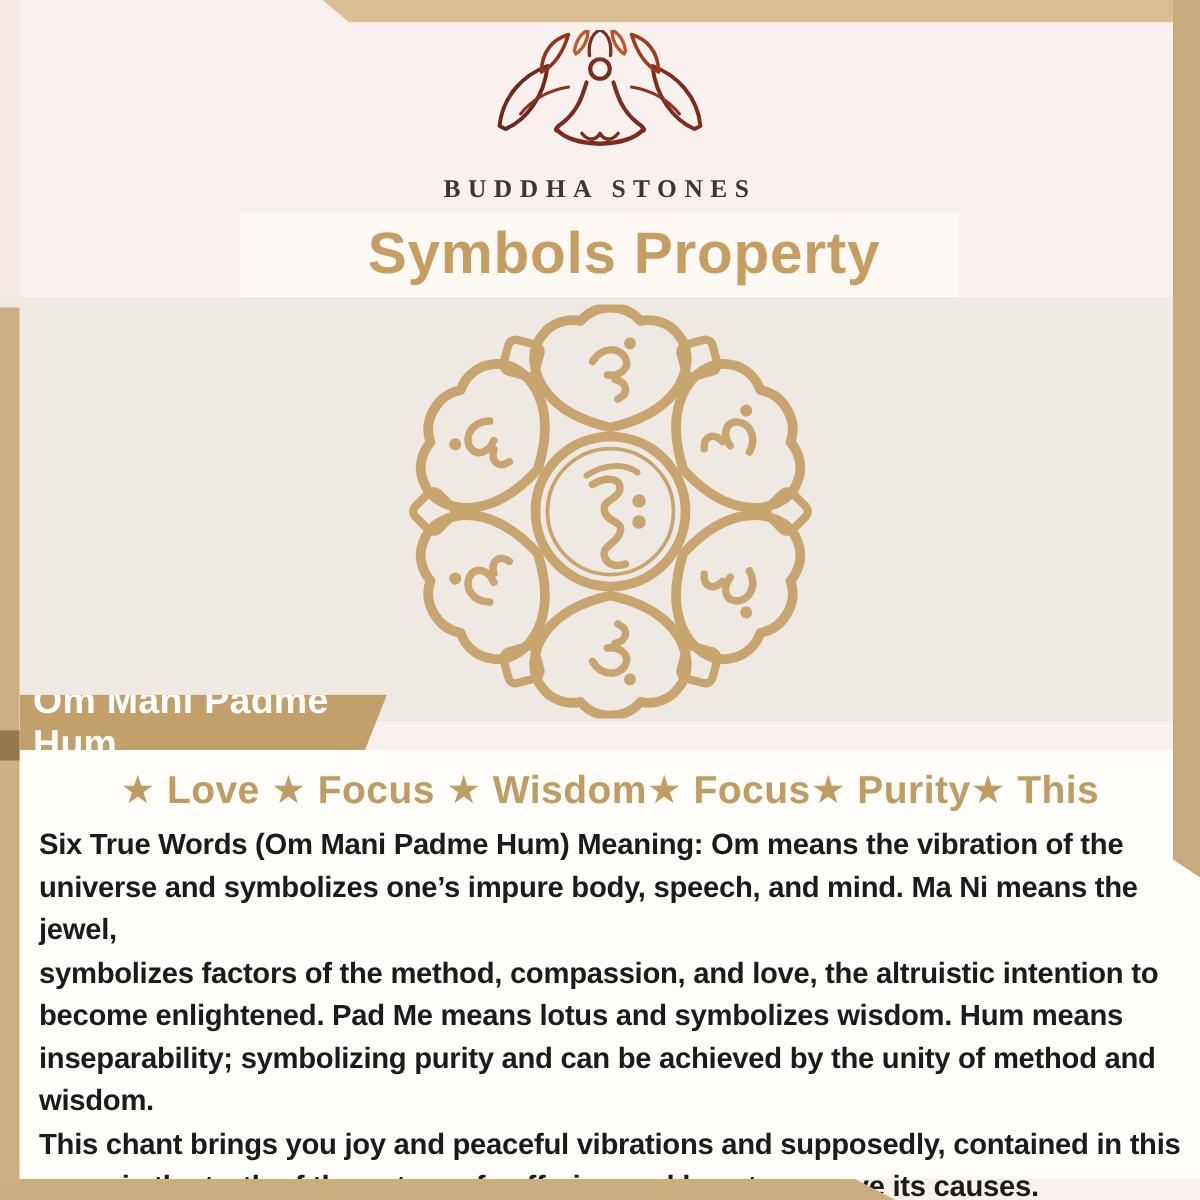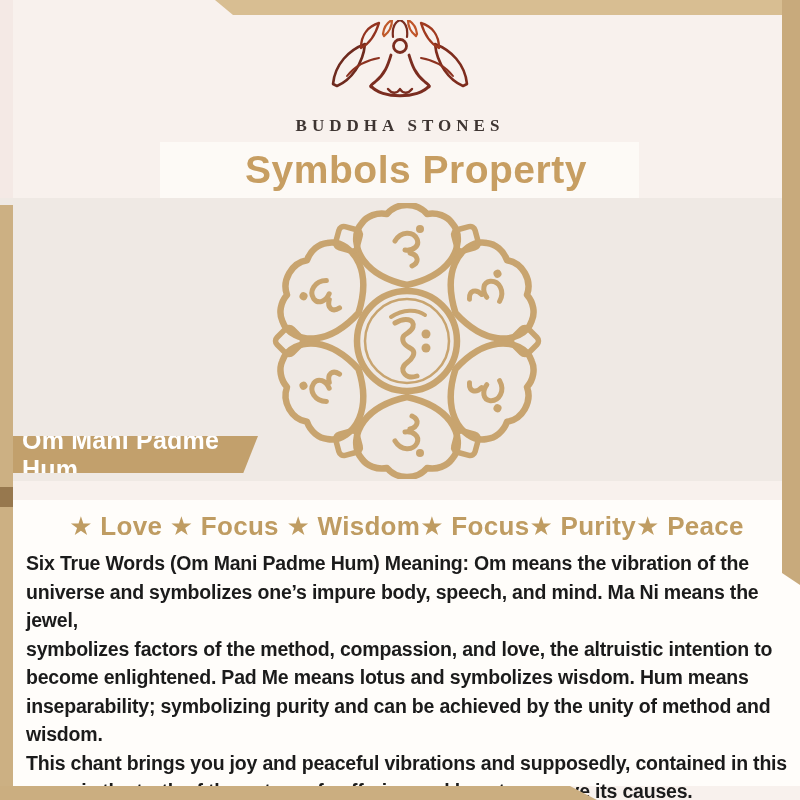--- a/index.html
+++ b/index.html
@@ -26,21 +26,21 @@
                  clip-path:polygon(0 0,calc(100% - 27px) 0,100% 100%,0 100%);}
   
   .logo         {left:325px; top:20px; width:150px; height:90px;}
   .brand-name   {left:0; top:116px; width:800px; text-align:center;
                  font-family:Liberation Serif, serif;
                  font-size:17px; font-weight:600; letter-spacing:5px; color:#3e3532;}
   .page-title   {font-size:39px; font-weight:bold; color:#c79e62; letter-spacing:0.5px;margin-left:33px;}
   
   .emblem       {left:267px; top:203px; width:280px; height:276px; z-index:2;}
   
-  .ribbon       {left:13px; top:436px; width:245px; height:37px; background:#c2a06c; z-index:6;
+  .ribbon       {left:13px; top:463px; width:245px; height:37px; background:#c2a06c; z-index:6;
                  clip-path:polygon(0 0,100% 0,94% 100%,0 100%);
                  display:flex; align-items:center;}
   .ribbon-text  {color:#ffffff; font-size:25px; font-weight:bold; padding-left:9px; letter-spacing:0.2px;}
   
   .benefits     {left:13px; top:511px; width:787px; text-align:center; z-index:3;
                  color:#bf9c62; font-size:26px; font-weight:bold; letter-spacing:0.3px;}
   .description  {left:26px; top:549px; width:774px; z-index:3;
                  color:#1b1b1b; font-size:19.5px; font-weight:700; line-height:28.5px;
                  letter-spacing:-0.2px; white-space:pre-line;}
 </style>
@@ -149,21 +149,21 @@
       <circle cx="159" cy="131" r="4.5" fill="#c8a46f" stroke="none"></circle>
       <circle cx="159" cy="145" r="4.5" fill="#c8a46f" stroke="none"></circle>
     </g>
   </svg>
 
   <div class="abs ribbon">
     <span class="ribbon-text">Om Mani Padme Hum</span>
   </div>
   <div class="abs ribbon-fold"></div>
 
-  <div class="abs benefits">★ Love ★ Focus ★ Wisdom★ Focus★ Purity★ Peace</div>
+  <div class="abs benefits">★ Love ★ Focus ★ Wisdom★ Focus★ Purity★ This</div>
 
   <div class="abs description">Six True Words (Om Mani Padme Hum) Meaning: Om means the vibration of the
 universe and symbolizes one’s impure body, speech, and mind. Ma Ni means the jewel,
 symbolizes factors of the method, compassion, and love, the altruistic intention to
 become enlightened. Pad Me means lotus and symbolizes wisdom. Hum means
 inseparability; symbolizing purity and can be achieved by the unity of method and
 wisdom.
 This chant brings you joy and peaceful vibrations and supposedly, contained in this
 verse is the truth of the nature of suffering and how to remove its causes.</div>
 

